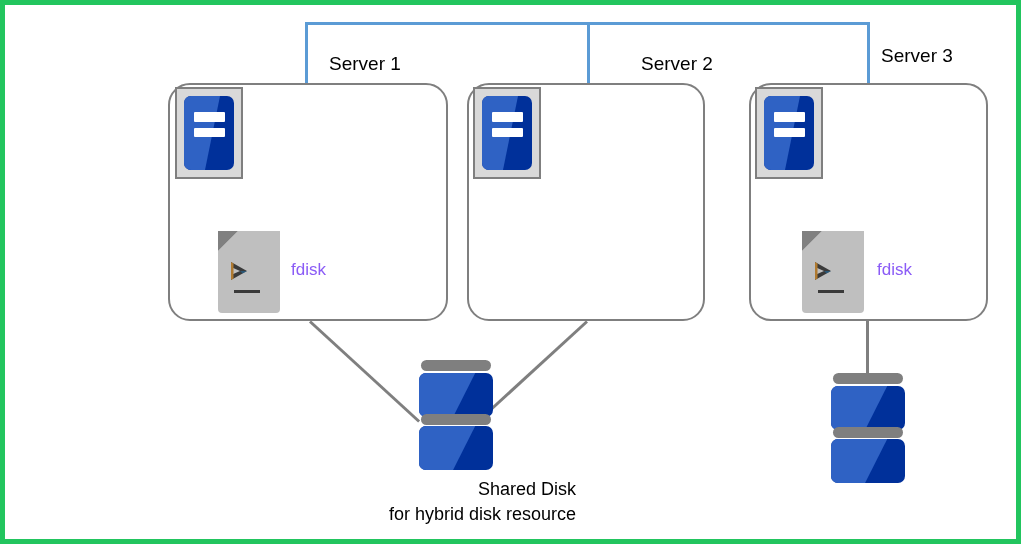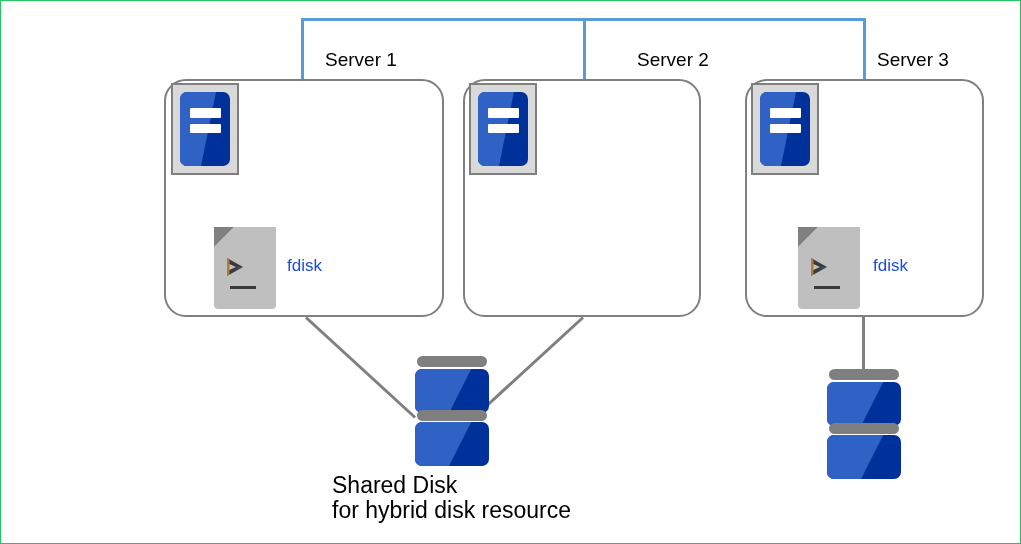--- a/index.html
+++ b/index.html
@@ -5,21 +5,21 @@
   html,body{margin:0;padding:0;background:#ffffff;}
   body{
     font-family:"Liberation Sans", sans-serif;
     -webkit-font-smoothing:antialiased;
   }
   #canvas{
     position:relative;
     width:1021px;
     height:544px;
     background:#ffffff;
-    border:1px solid #22c55e;
+    border:5px solid #22c55e;
     box-sizing:border-box;
     overflow:hidden;
   }
   .abs{position:absolute;}
 
   
   .net-h{
     background:#5b9bd5;
     height:3px;
   }
@@ -93,21 +93,21 @@
   .doc .chev svg{display:block;}
   .doc .under{
     position:absolute;
     left:16px;top:59px;
     width:26px;height:3px;
     background:#3a3a3a;
   }
   .doc-label{
     position:absolute;
     font-size:17px;
-    color:#1d4ed8;
+    color:#8b5cf6;
     white-space:nowrap;
   }
 
   
   .disk-sep{
     position:absolute;
     background:#7f7f7f;
     border-radius:6px;
     height:11px;
   }
@@ -138,23 +138,23 @@
 
   
   .srv-label{
     position:absolute;
     font-size:19px;
     color:#000000;
     white-space:nowrap;
   }
   .cap{
     position:absolute;
-    font-size:23px;
+    font-size:18px;
     color:#000000;
-    text-align:left;
+    text-align:right;
     line-height:25px;
     white-space:pre-line;
   }
 </style>
 </head>
 <body>
 
 <div id="canvas">
 
   <div class="abs net-h" style="left:300px; top:17px; width:565px;"></div>
@@ -211,21 +211,21 @@
   <div class="abs server-box" style="left:744px; top:78px; width:239px; height:238px;"></div>
 
   <div class="abs srv-icon" style="left:750px; top:82px; width:68px; height:92px;">
     <div class="card">
       <div class="lite"></div>
       <div class="bar b1"></div>
       <div class="bar b2"></div>
     </div>
   </div>
 
-  <div class="srv-label" style="left:876px; top:48px;">Server 3</div>
+  <div class="srv-label" style="left:876px; top:40px;">Server 3</div>
 
   <div class="doc" style="left:797px; top:226px;">
     <div class="body"></div>
     <div class="fold"></div>
     <div class="chev">
       <svg width="20" height="22" viewBox="0 0 20 22">
         <path d="M2 2 L18 11 L2 20 L2 15 L11 11 L2 7 Z" fill="#3a3a3a"></path>
         <path d="M2 2 L4.5 3.4 L4.5 18.6 L2 20 Z" fill="#b07a30"></path>
         <path d="M11 11 L18 11 L13.6 13.5 Z" fill="#1e6fa8" opacity="0.55"></path>
       </svg>

